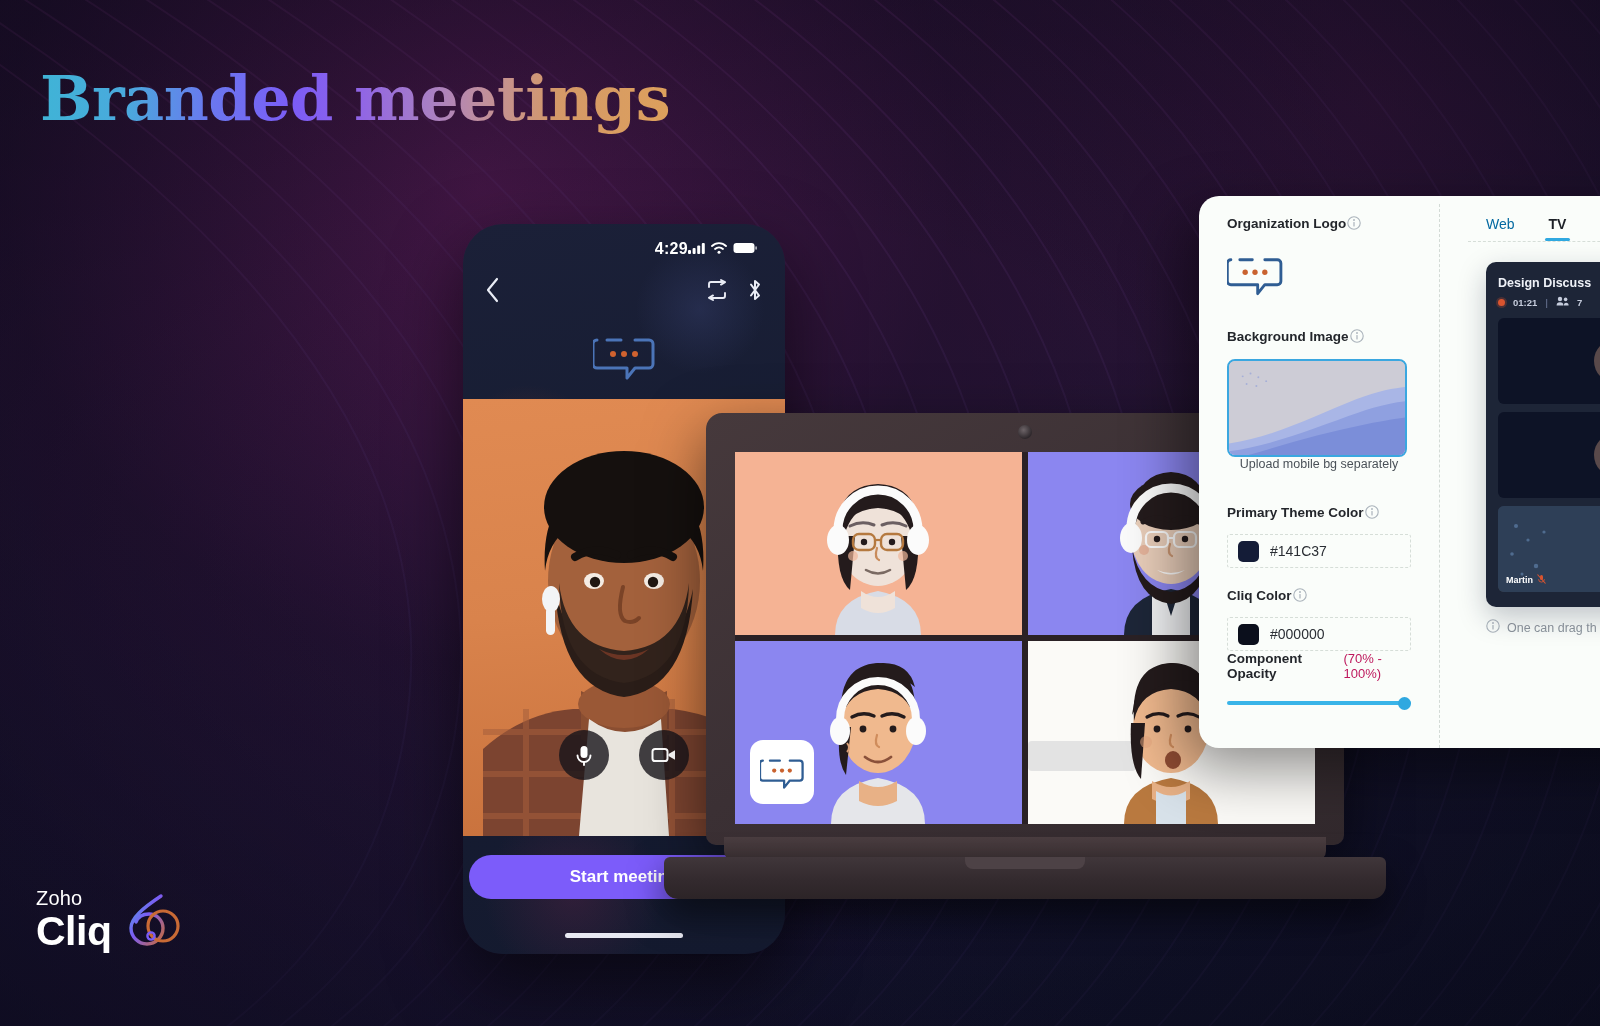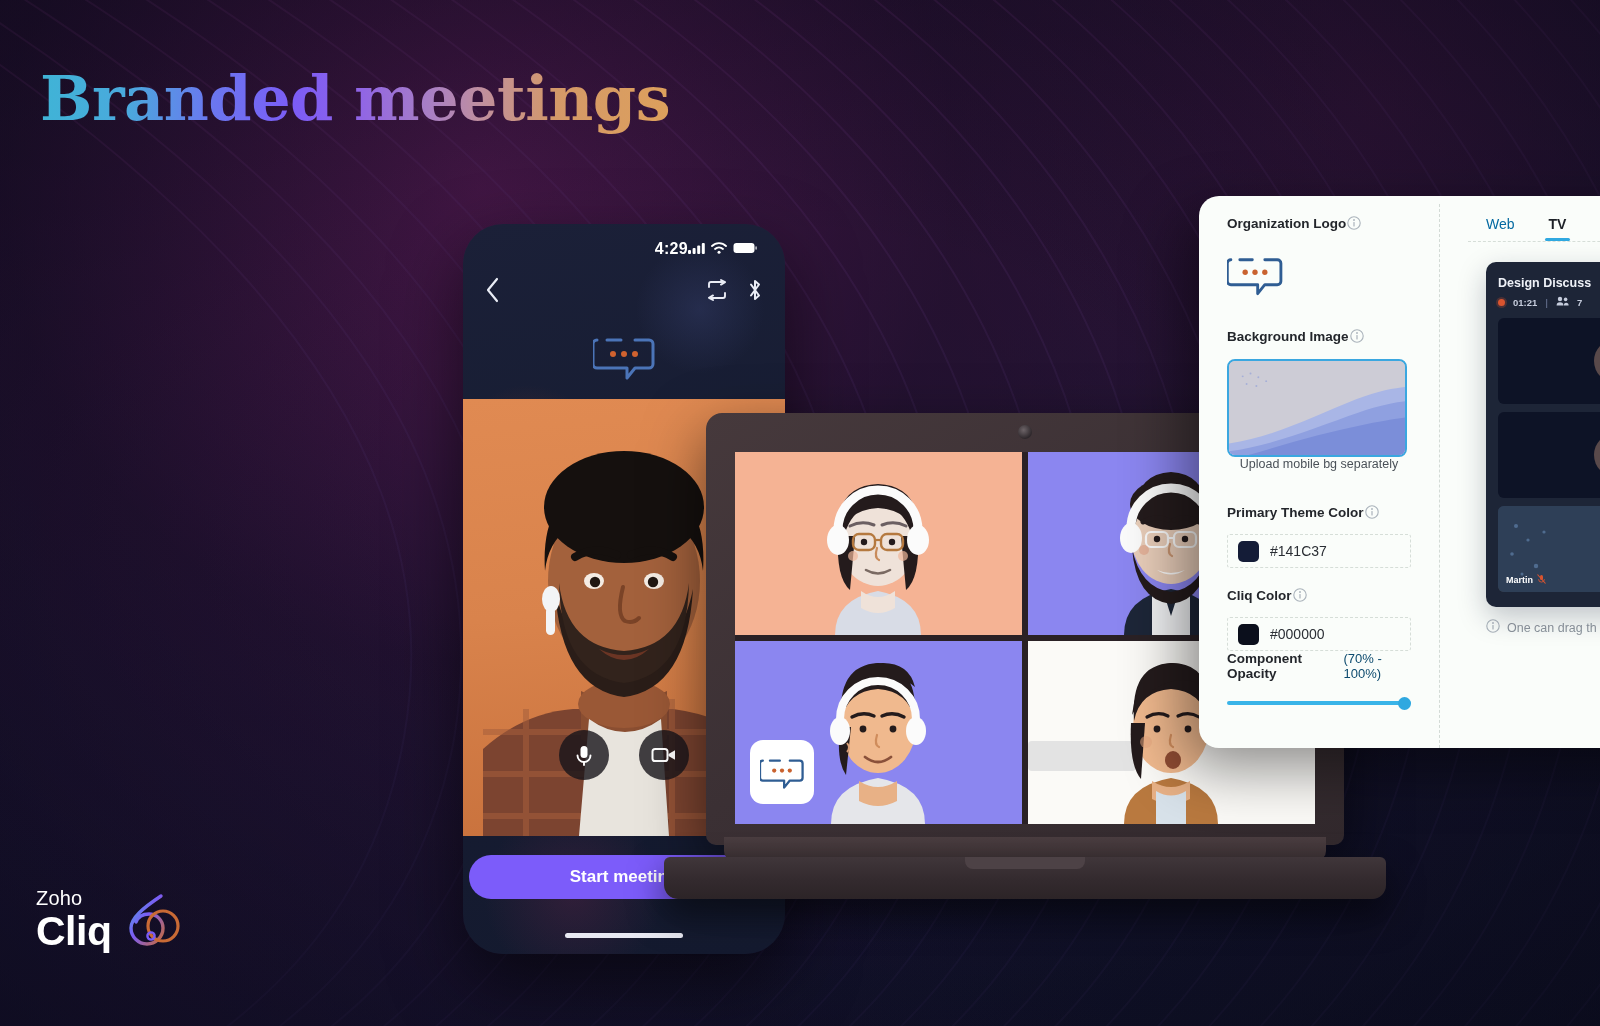--- a/index.html
+++ b/index.html
@@ -132,21 +132,21 @@
     position:absolute; left:1199px; top:196px; width:640px; height:552px;
     background:#fafdfa; border-radius:20px 0 0 20px;
     box-shadow: -16px 20px 60px rgba(0,0,0,.45);
     overflow:hidden; display:flex;
   }
   .panel-left { width:240px; padding: 20px 24px 0 28px; flex:none; }
   .panel-divider { width:1px; border-left:1px dashed #d3dbd6; margin-top:8px; }
   .panel-right { flex:1; padding-top:8px; position:relative; }
 
   .field-label { font-size:13.5px; font-weight:700; color:#23262b; display:flex; align-items:flex-start; gap:1px; }
-  .opacity-range { font-weight:400; color:#0c4a6e; font-size:13px; }
+  .opacity-range { font-weight:400; color:#be185d; font-size:13px; }
 
   .org-logo-box { margin-top: 16px; }
   .bg-thumb {
     margin-top:13px; width:180px; height:98px; border-radius:8px;
     border:2px solid #3aa7e0; overflow:hidden; position:relative; background:#cfcfd9;
   }
   .bg-hint { text-align:center; font-size:12.5px; color:#4a5158; width:184px; }
 
   .color-field {
     margin-top:12px; width:184px; height:34px; border:1px dashed #d6ded8; border-radius:3px;

